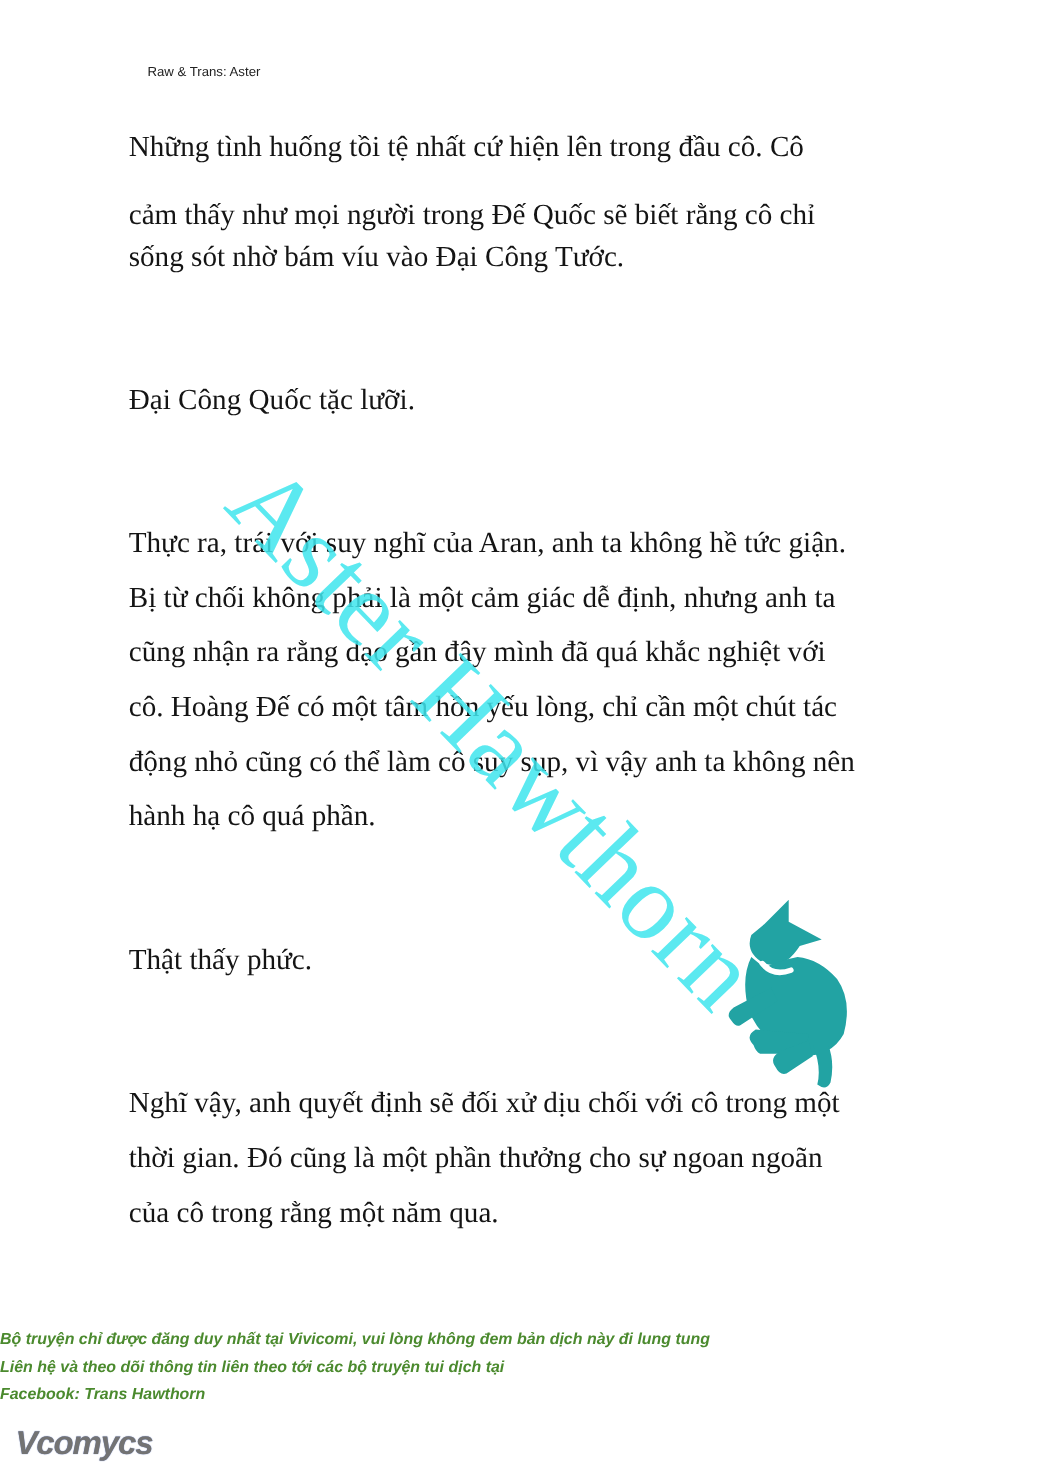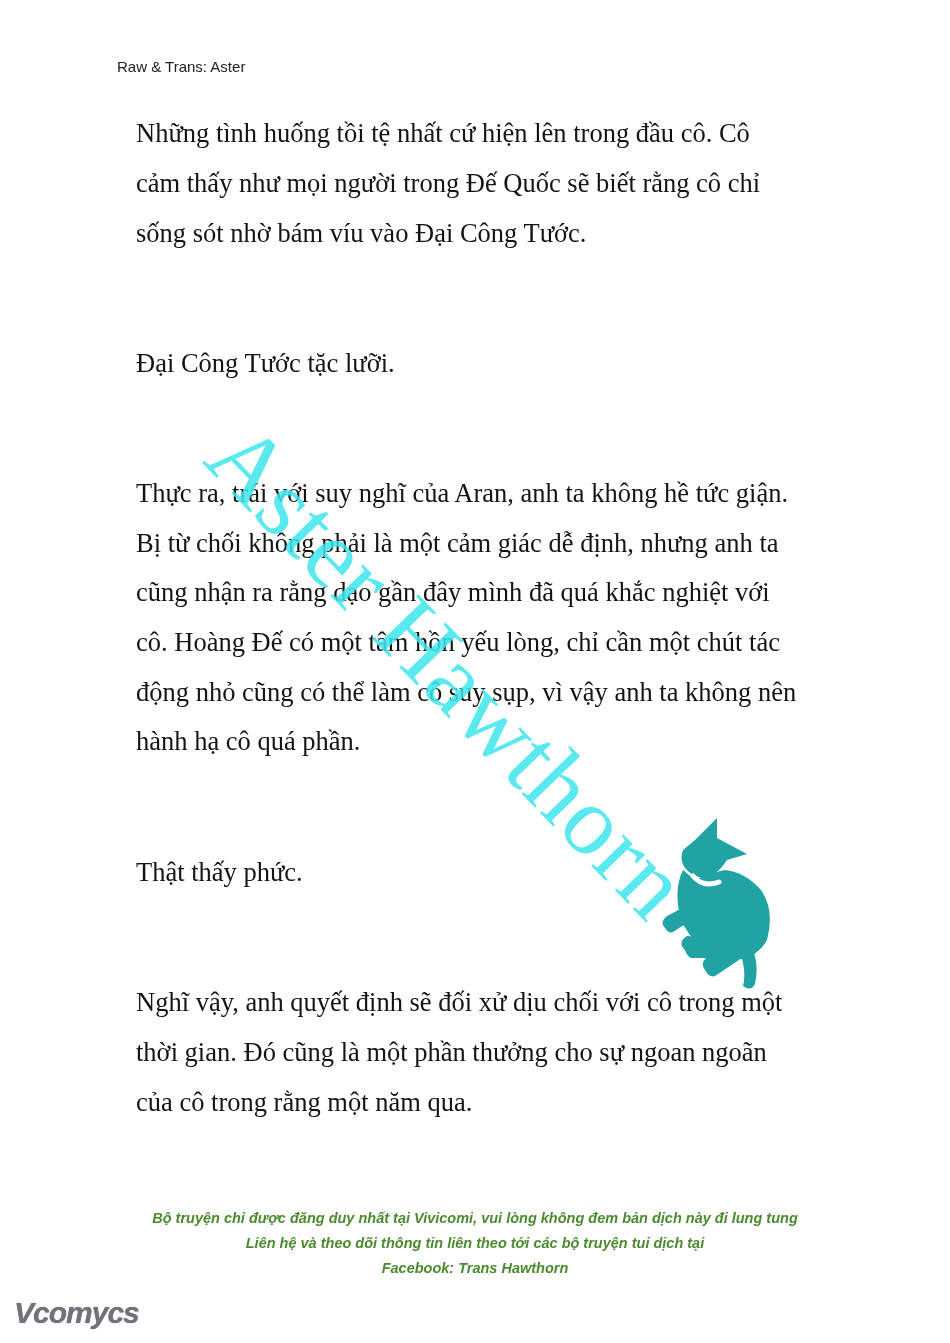--- a/index.html
+++ b/index.html
@@ -1,57 +1,56 @@
 <!DOCTYPE html>
 <html><head>
 <meta charset="utf-8">
 <style>
   html, body { margin: 0; padding: 0; }
   body {
     width: 950px; height: 1343px; background: #ffffff; position: relative; overflow: hidden;
     font-family: "Liberation Serif", serif; color: #111111;
   }
   .header {
-    position: absolute; left: 117px; top: 58px;
-    font-family: "Liberation Sans", sans-serif; font-size: 15px; color: #222;
+    position: absolute; left: 134px; top: 58px;
+    font-family: "Liberation Sans", sans-serif; font-size: 12px; color: #222;
   }
   .line {
     position: absolute; left: 117px; font-size: 26.5px; white-space: nowrap; line-height: 30px;
     color: #141414;
-    margin-left: 19px;
   }
   .watermark {
     position: absolute; left: 100px; top: 560px;
     font-family: "Liberation Serif", serif; font-size: 98px; color: #3fe6ee;
     white-space: nowrap; transform-origin: 0 0; transform: rotate(46deg) translate(0, -230px);
     opacity: 0.85; letter-spacing: 1px; pointer-events: none;
   }
   .cat { position: absolute; left: 655px; top: 810px; width: 130px; height: 180px; }
   .footer {
-    position: absolute; left: 0; width: 950px; text-align: center;
+    position: absolute; left: 0; width: 950px; text-align: left;
     font-family: "Liberation Sans", sans-serif; font-style: italic; font-weight: bold;
     font-size: 14.5px; color: #4b8a2e; white-space: nowrap;
   }
   .logo {
     position: absolute; left: 14px; top: 1296px; font-family: "Liberation Sans", sans-serif;
     font-style: italic; font-weight: bold; font-size: 30px; letter-spacing: -1px;
     color: #737373; text-shadow: 0 0 1px #5d74b8;
   }
 </style>
 </head>
 <body>
 
 <div class="header">Raw &amp; Trans: Aster</div>
 
 <div>
   <div class="line" style="top:118px">Những tình huống tồi tệ nhất cứ hiện lên trong đầu cô. Cô</div>
-  <div class="line" style="top:168px">cảm thấy như mọi người trong Đế Quốc sẽ biết rằng cô chỉ</div>
+  <div class="line" style="top:180px">cảm thấy như mọi người trong Đế Quốc sẽ biết rằng cô chỉ</div>
   <div class="line" style="top:218px">sống sót nhờ bám víu vào Đại Công Tước.</div>
 
-  <div class="line" style="top:348px">Đại Công Tước tặc lưỡi.</div>
+  <div class="line" style="top:348px">Đại Công Quốc tặc lưỡi.</div>
 
   <div class="line" style="top:478px">Thực ra, trái với suy nghĩ của Aran, anh ta không hề tức giận.</div>
   <div class="line" style="top:528px">Bị từ chối không phải là một cảm giác dễ định, nhưng anh ta</div>
   <div class="line" style="top:577px">cũng nhận ra rằng dạo gần đây mình đã quá khắc nghiệt với</div>
   <div class="line" style="top:627px">cô. Hoàng Đế có một tâm hồn yếu lòng, chỉ cần một chút tác</div>
   <div class="line" style="top:677px">động nhỏ cũng có thể làm cô suy sụp, vì vậy anh ta không nên</div>
   <div class="line" style="top:726px">hành hạ cô quá phần.</div>
 
   <div class="line" style="top:857px">Thật thấy phức.</div>
 

